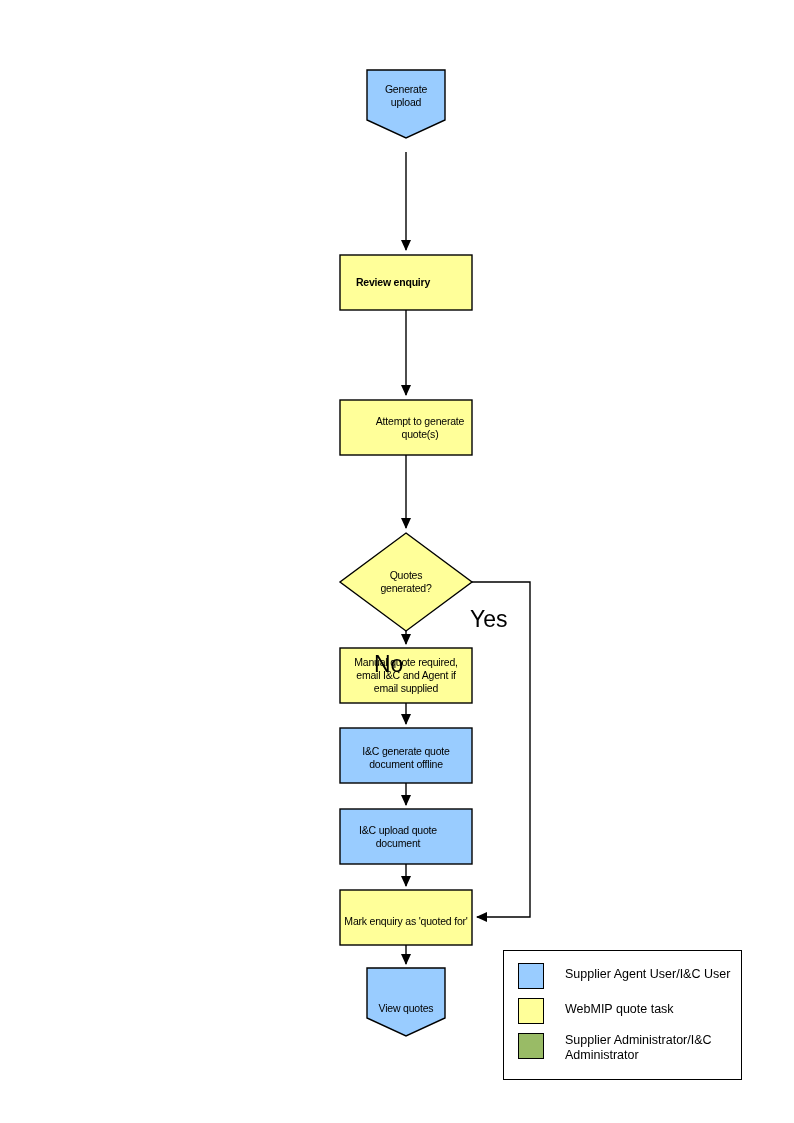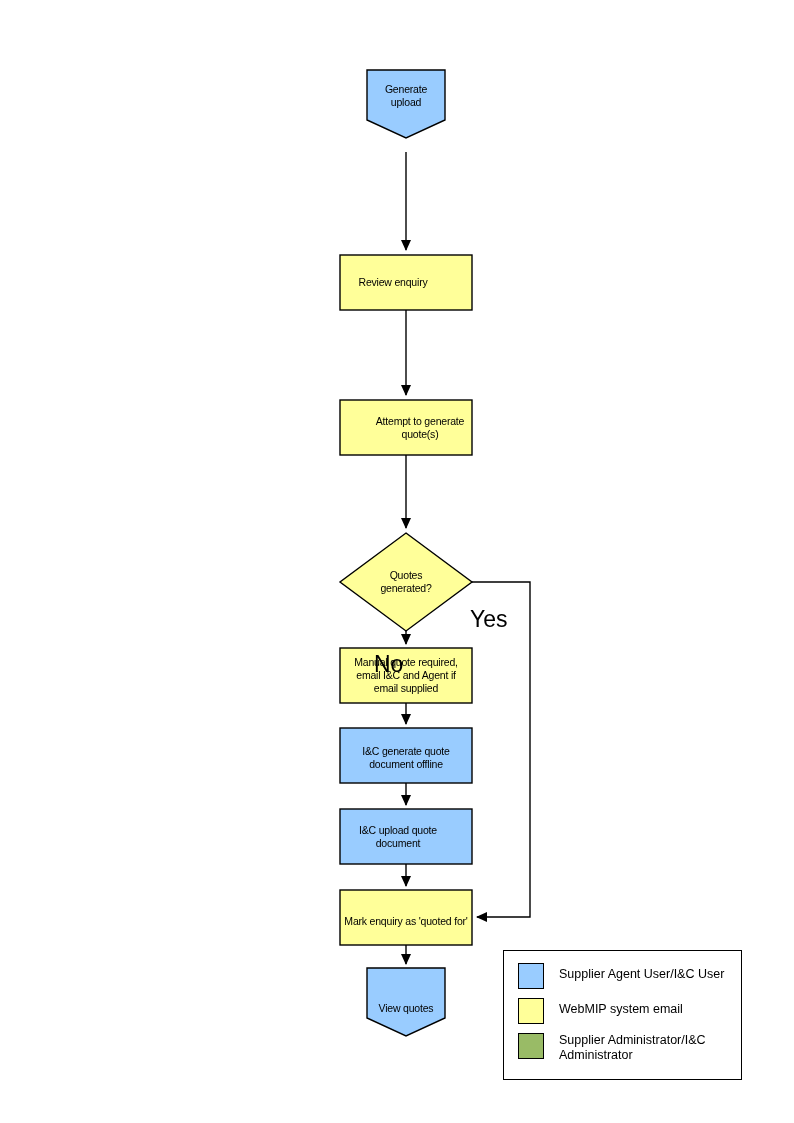--- a/index.html
+++ b/index.html
@@ -60,21 +60,21 @@
     left: 14px;
   }
   .legend-swatch {
     width: 26px;
     height: 26px;
     border: 1px solid #000000;
     box-sizing: border-box;
     flex: 0 0 auto;
   }
   .legend-text {
-    margin-left: 15px;
+    margin-left: 21px;
     font-family: "Liberation Sans", sans-serif;
     font-size: 12.5px;
     line-height: 15px;
     color: #000000;
     white-space: pre-line;
     padding-top: 4px;
   }
   .legend-row.r1 { top: 12px; }
   .legend-row.r2 { top: 47px; }
   .legend-row.r3 { top: 82px; }
@@ -111,21 +111,21 @@
     <rect x="340" y="728" width="132" height="55" fill="#99ccff"></rect>
     <rect x="340" y="809" width="132" height="55" fill="#99ccff"></rect>
     <rect x="340" y="890" width="132" height="55" fill="#ffff99"></rect>
     <path d="M367,968 L445,968 L445,1018 L406,1036 L367,1018 Z" fill="#99ccff"></path>
   </g>
 </svg>
 
 <div class="node-label" style="left:367px; top:70px; width:78px; height:52px;">Generate
 upload</div>
 
-<div class="node-label" style="left:340px; top:255px; width:106px; height:55px;">Review enquiry</div>
+<div class="node-label" style="left:340px; top:255px; width:106px; height:55px;font-weight:bold;">Review enquiry</div>
 
 <div class="node-label" style="left:340px; top:400px; width:160px; height:55px;">Attempt to generate
 quote(s)</div>
 
 <div class="node-label" style="left:340px; top:533px; width:132px; height:98px;">Quotes
 generated?</div>
 
 <div class="node-label" style="left:340px; top:648px; width:132px; height:55px;">Manual quote required,
 email I&amp;C and Agent if
 email supplied</div>
@@ -144,20 +144,20 @@
 
 <div class="branch-label" style="left:374px; top:621px;">No</div>
 
 <div class="legend-box">
   <div class="legend-row r1">
     <span class="legend-swatch" style="background:#99ccff;"></span>
     <span class="legend-text">Supplier Agent User/I&amp;C User</span>
   </div>
   <div class="legend-row r2">
     <span class="legend-swatch" style="background:#ffff99;"></span>
-    <span class="legend-text">WebMIP system email</span>
+    <span class="legend-text">WebMIP quote task</span>
   </div>
   <div class="legend-row r3">
     <span class="legend-swatch" style="background:#99bb66;"></span>
     <span class="legend-text">Supplier Administrator/I&amp;C
 Administrator</span>
   </div>
 </div>
 
 </body></html>

